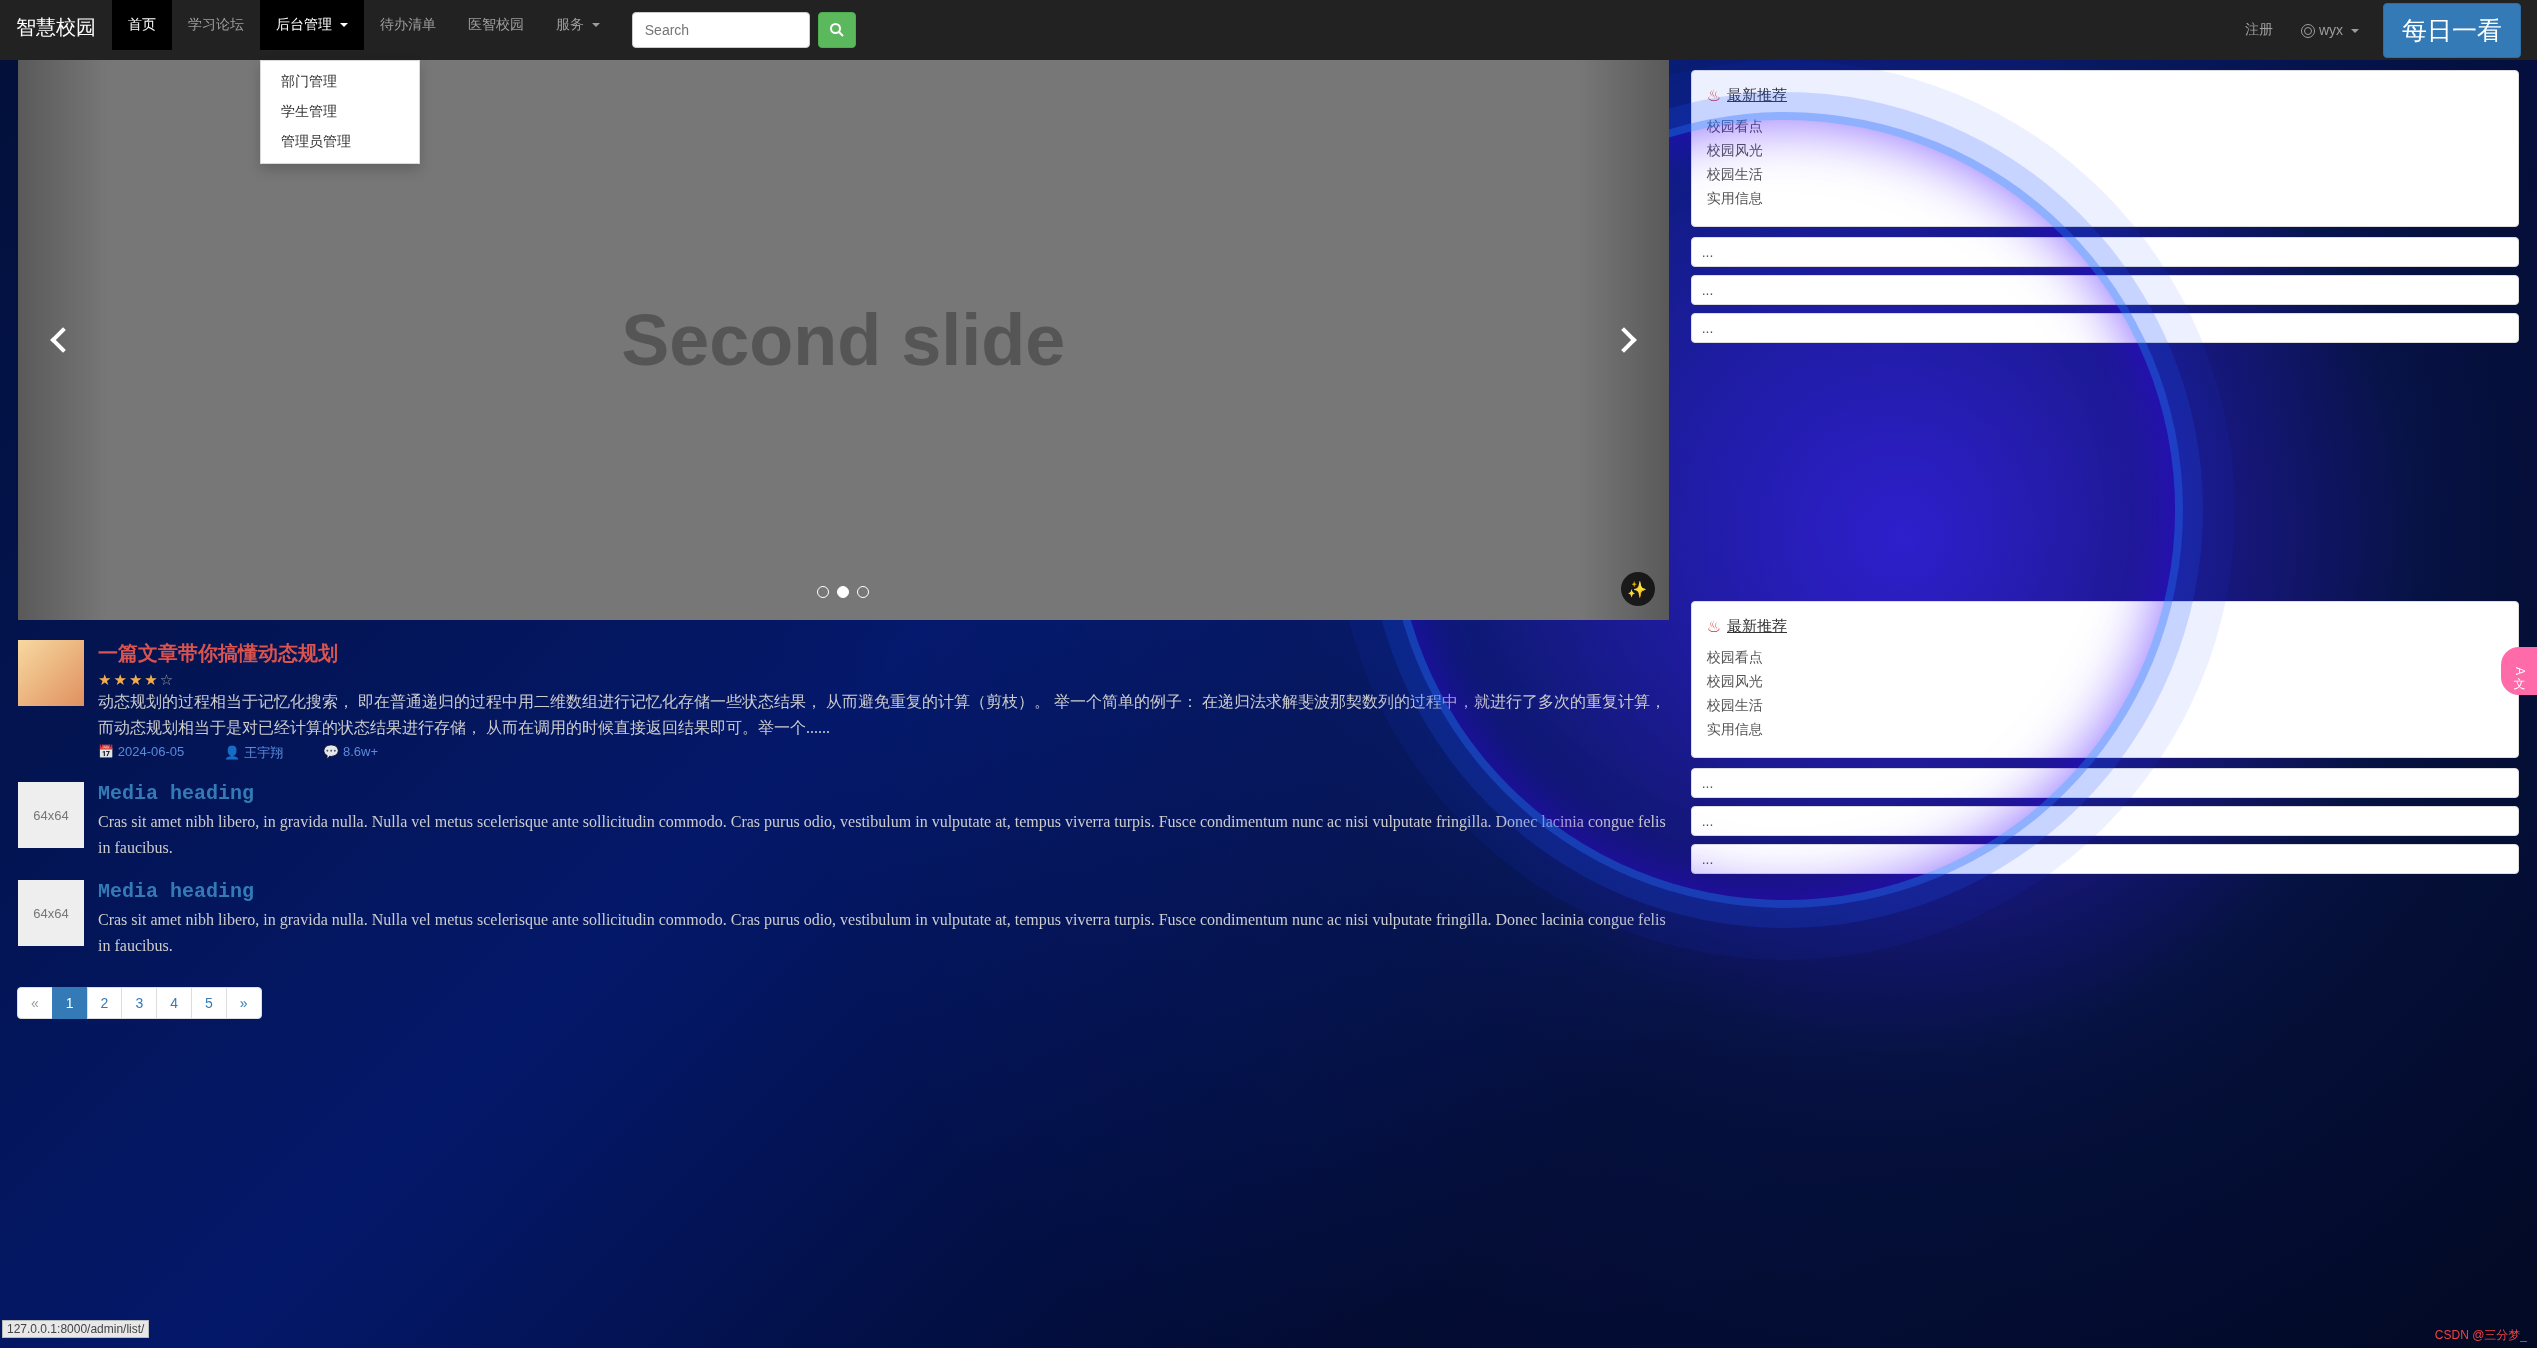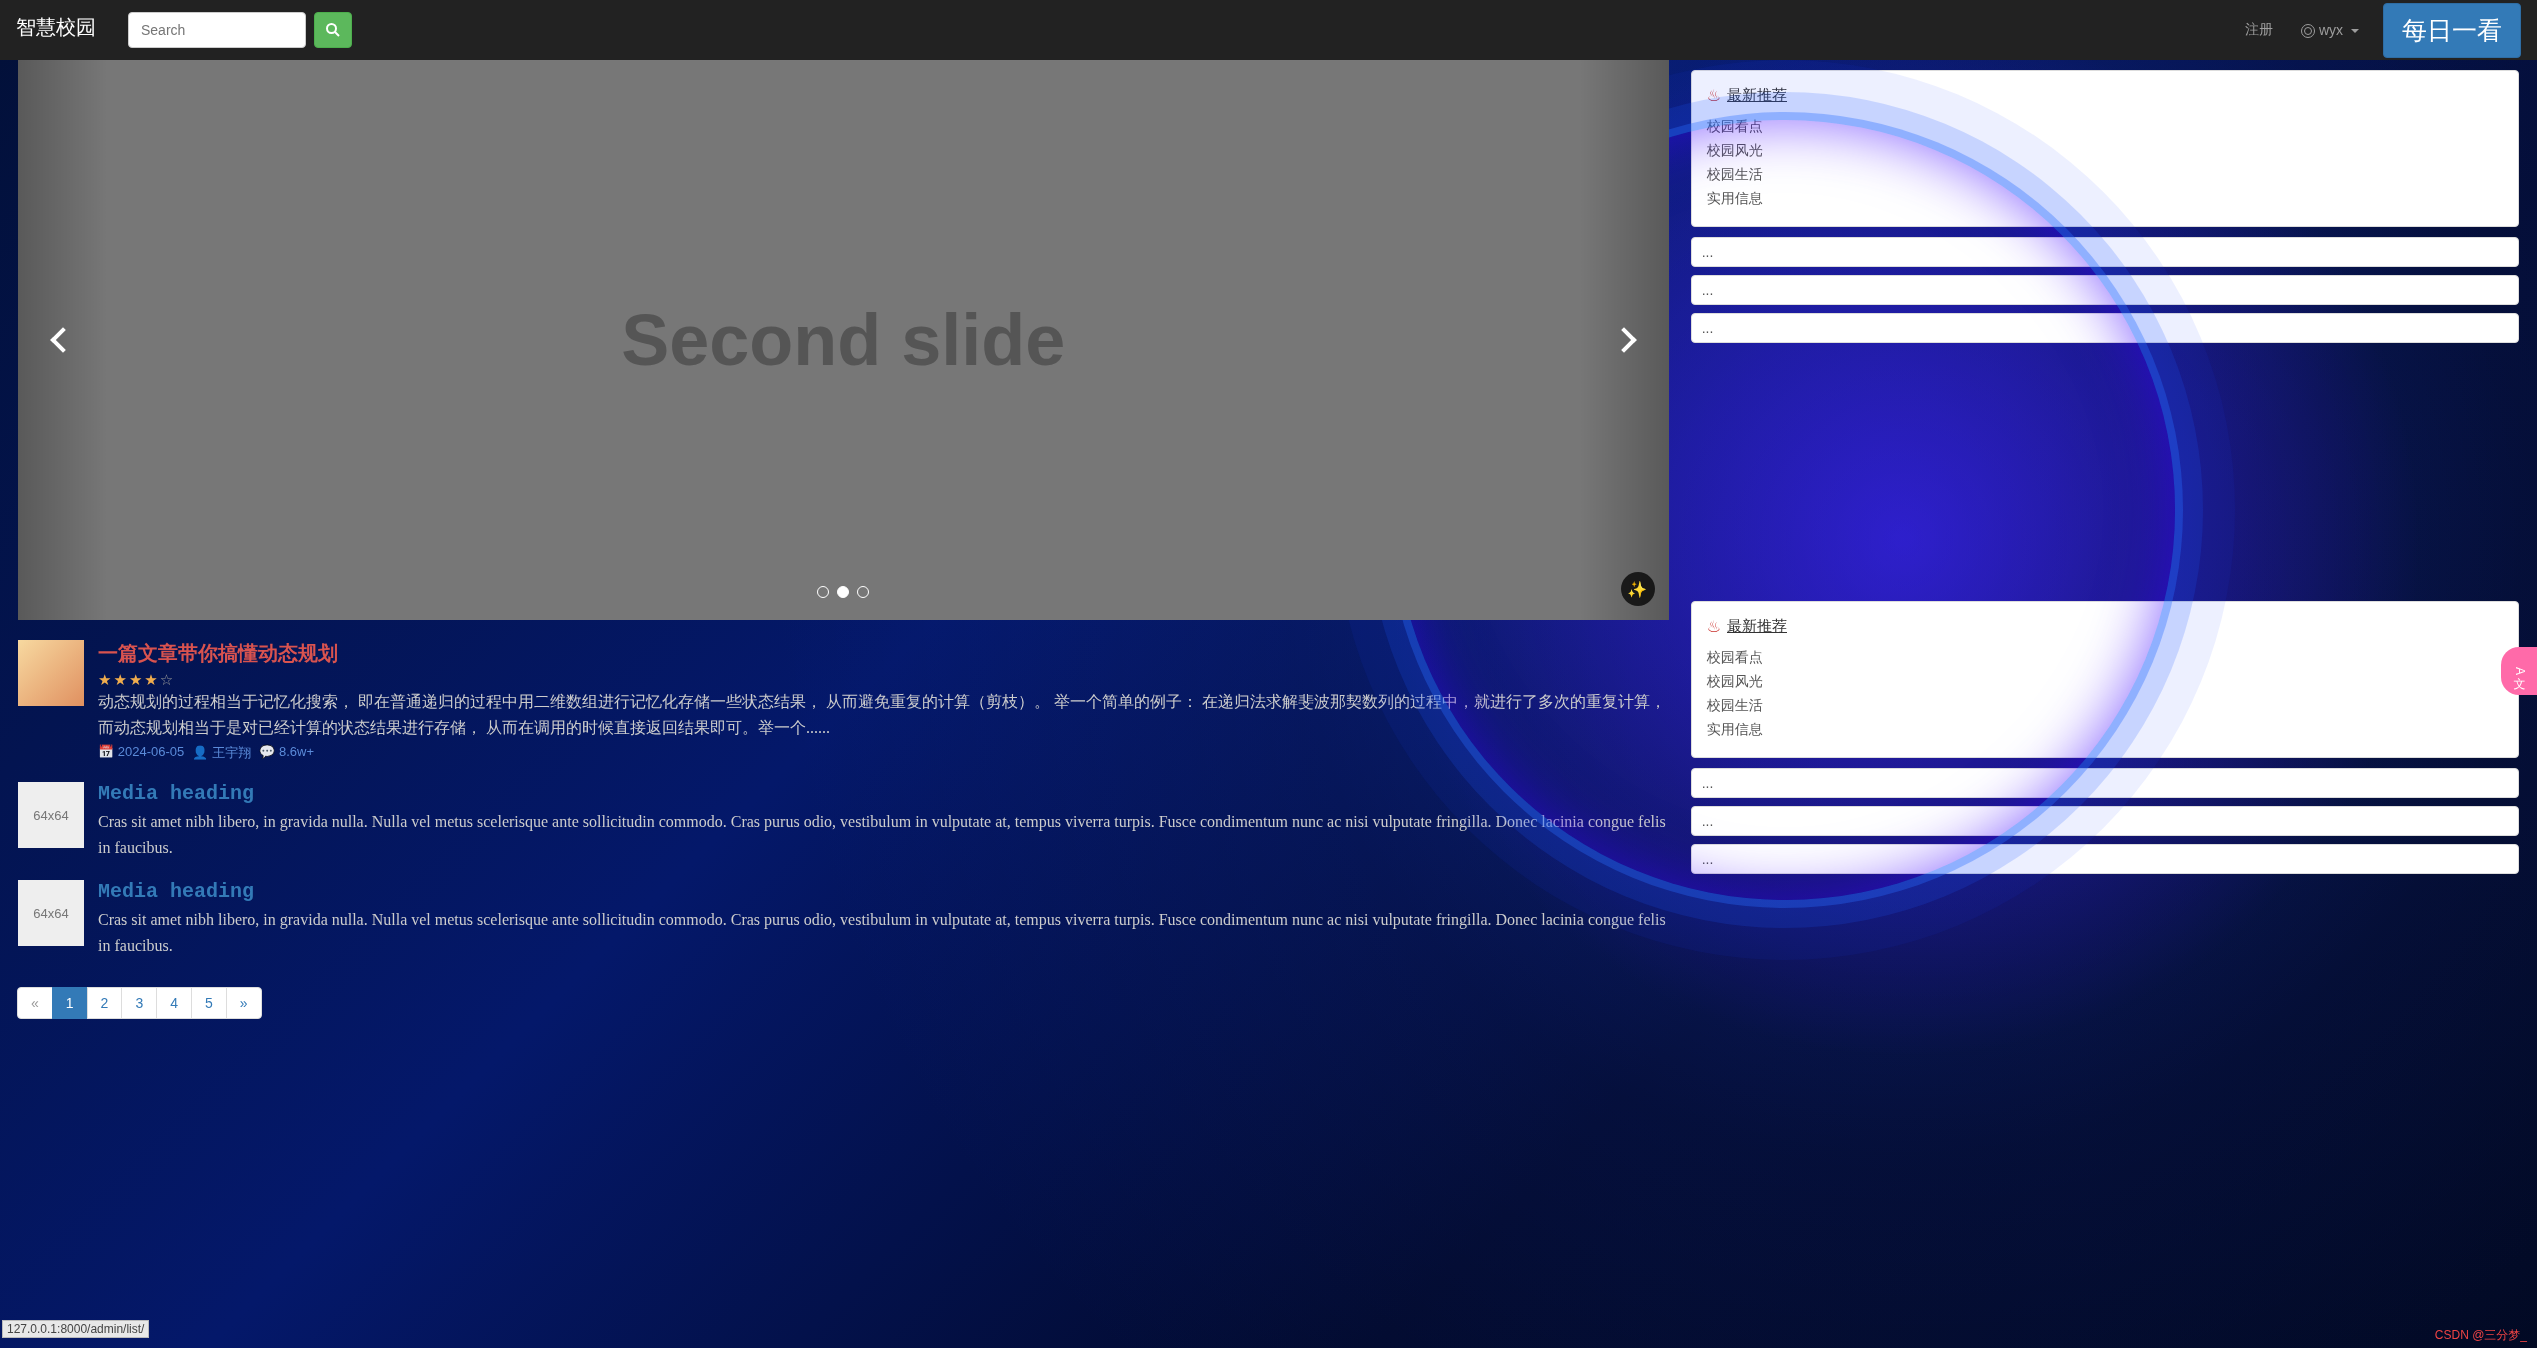--- a/index.html
+++ b/index.html
@@ -72,41 +72,66 @@
 
 .media { display:flex; gap:14px; margin-top:20px; color:#ccc;}
 .media .thumb{ width:66px; height:66px; background:#eee; color:#777; display:flex;align-items:center;justify-content:center; font-size:13px; flex:0 0 66px;}
 .media .thumb.img{background:linear-gradient(135deg,#f7d9a0,#e09060);} 
 .media-body h4{ font-size:20px; margin-bottom:4px;font-family:Liberation Mono, monospace;}
 .media-body h4.red{ color:#d9534f;}
 .media-body h4.blue{ color:#337ab7;}
 .stars{ color:#f0ad4e; font-size:15px; letter-spacing:2px;}
 .stars .empty{color:#999;}
 .media-body p{ font-size:16px; line-height:1.6;font-family:Liberation Serif, serif; }
-.meta{ color:#5b8bd9; font-size:13px; margin-top:4px; display:flex; gap:8px;}
+.meta{ color:#5b8bd9; font-size:13px; margin-top:4px; display:flex; gap:40px;}
 .meta .ico{opacity:.9;}
 
 
 .pagination{ display:flex; list-style:none; margin:28px 0 0 0;}
 .pagination li a{ display:block; padding:7px 13px; background:#fff; border:1px solid #ddd; color:#337ab7; margin-left:-1px; cursor:pointer;}
 .pagination li:first-child a{border-radius:4px 0 0 4px;}
 .pagination li:last-child a{border-radius:0 4px 4px 0;}
 .pagination li.active a{ background:#337ab7; color:#fff; border-color:#337ab7;}
 .pagination li.disabled a{ color:#999; cursor:not-allowed;}
 
 
 .link-hint{position:fixed;left:2px;bottom:10px;background:#e8e8e8;color:#444;font-size:12px;padding:1px 4px;border:1px solid #bbb;}
 .csdn{position:fixed;right:10px;bottom:4px;color:#ef4444;font-size:12px;}
 .side-pill{position:fixed;right:0;top:48%;width:36px;height:48px;background:#ff6aa9;border-radius:18px 0 0 18px;color:#fff;display:flex;align-items:center;justify-content:center;font-size:12px;writing-mode:vertical-rl;}
 </style>
 </head>
 <body>
 
 <nav class="navbar">
   <div class="brand">智慧校园</div>
+  <ul class="nav">
+    <li class="active">
+        <a>首页</a>
+      </li>
+    <li>
+        <a>学习论坛</a>
+      </li>
+    <li class="open">
+      <span class="link"><span>后台管理</span> <span class="caret"></span></span>
+      <div class="dropdown-menu">
+        <a>部门管理</a>
+        <a>学生管理</a>
+        <a>管理员管理</a>
+      </div>
+    </li>
+    <li>
+        <a>待办清单</a>
+      </li>
+    <li>
+        <a>医智校园</a>
+      </li>
+    <li>
+        <span class="link"><span>服务</span> <span class="caret"></span></span>
+      </li>
+  </ul>
   <form class="nav-form">
     <input type="text" placeholder="Search" style="">
     <button type="button" class="btn-search">
       <svg width="16" height="16" viewBox="0 0 16 16">
           <circle cx="6.5" cy="6.5" r="4.5" stroke="#fff" stroke-width="2" fill="none"></circle>
           <line x1="10" y1="10" x2="14" y2="14" stroke="#fff" stroke-width="2"></line>
         </svg>
     </button>
   </form>
   <div class="nav-right">

